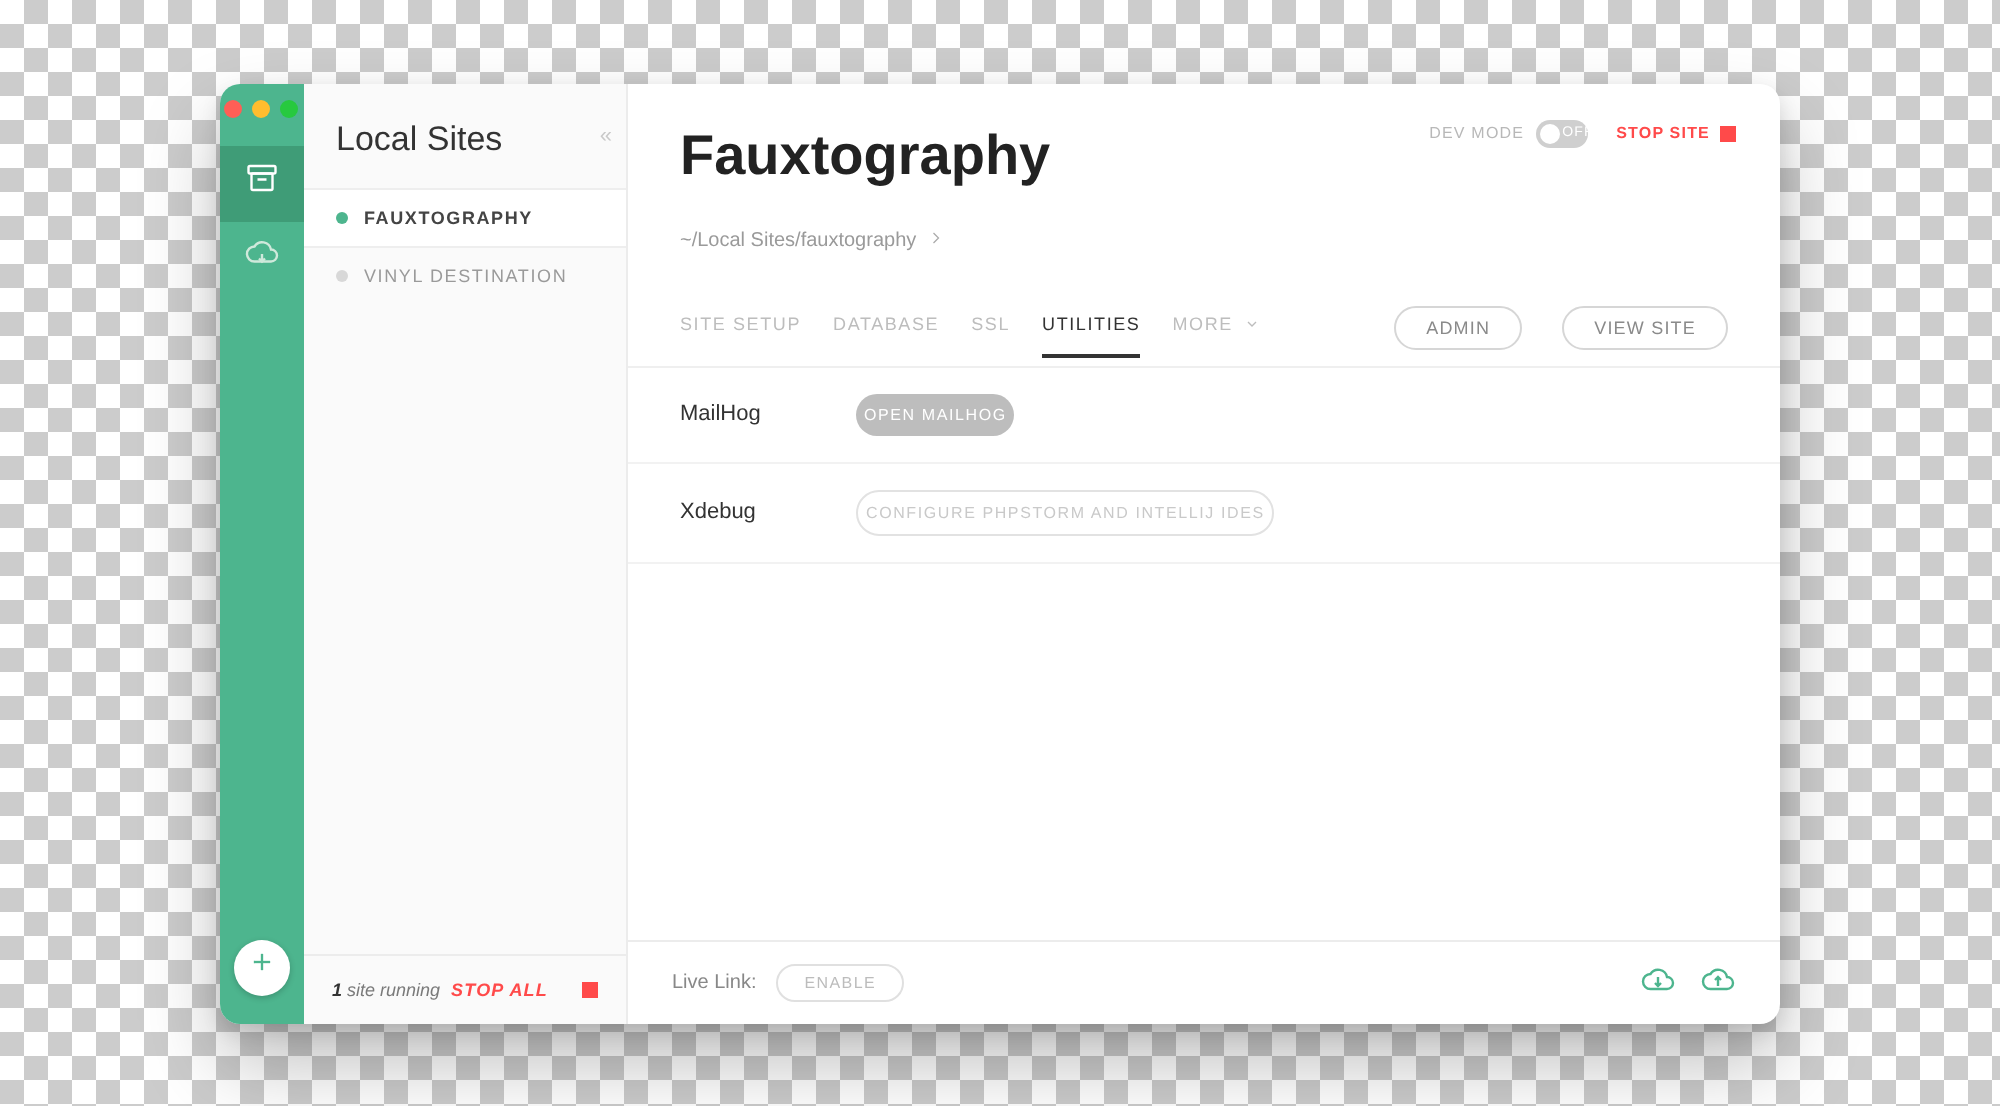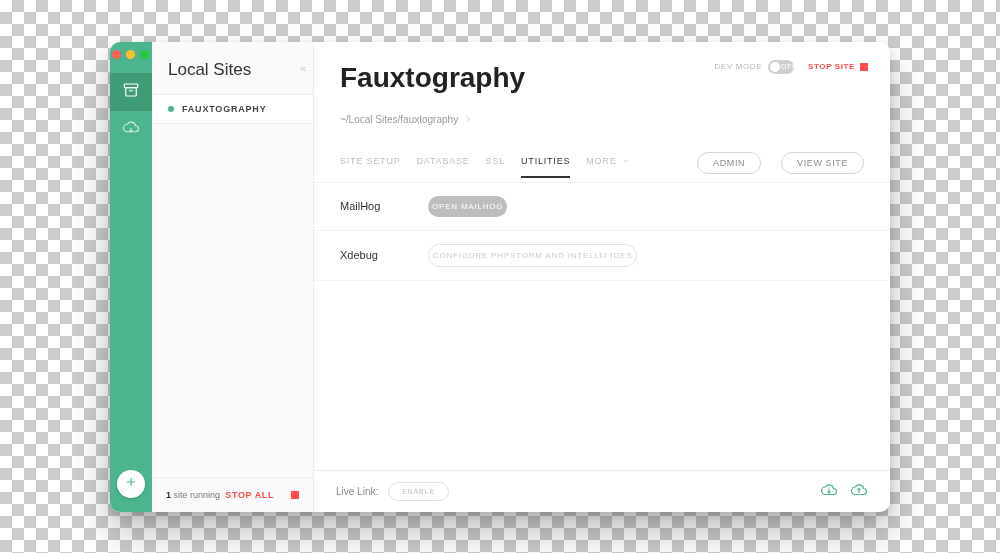--- a/index.html
+++ b/index.html
@@ -33,21 +33,21 @@
   .rail-add svg{width:14px;height:14px;stroke:currentColor;stroke-width:2;fill:none;}
 
   
   .sidebar { width:162px; background:#fafafa; border-right:1px solid #ececec; display:flex; flex-direction:column; position:relative; }
   .sidebar-header { padding:18px 16px 14px; font-size:17px; font-weight:400; color:#333; position:relative; }
   .collapse-icon { position:absolute; right:10px; top:20px; color:#c9c9c9; font-size:11px; letter-spacing:-3px;}
   .site-item { padding:9px 16px; font-size:9px; letter-spacing:0.8px; color:#9a9a9a; display:flex; align-items:center; gap:8px; cursor:pointer; }
   .site-item.active { background:#fff; color:#444; font-weight:600; border-top:1px solid #eee; border-bottom:1px solid #eee; }
   .site-dot { width:6px; height:6px; border-radius:50%; background:#4db58e; flex:none; }
   .site-dot.off { background:#d8d8d8; }
-  .sidebar-footer { margin-top:auto; padding:12px 14px; border-top:1px solid #ececec; display:flex; align-items:flex-end; justify-content:space-between; font-size:9px; }
+  .sidebar-footer { margin-top:auto; padding:12px 14px; border-top:1px solid #ececec; display:flex; align-items:flex-end; justify-content:space-between; font-size:9px;font-style:italic; }
   .sidebar-footer .count { color:#7a7a7a; }
   .sidebar-footer .count b{color:#333; font-weight:600;}
   .stop-all { color:#ff4a4a; letter-spacing:0.6px; font-weight:600; display:flex; align-items:center; gap:17px;}
   .stop-all .sq, .stop-site .sq { width:8px; height:8px; background:#ff4a4a; }
 
   
   .main { flex:1; display:flex; flex-direction:column; }
   .main-header { padding:20px 26px 8px; position:relative; }
   .title { font-size:28px; font-weight:600; color:#222; }
   .path { margin-top:20px; font-size:10px; color:#9a9a9a; display:flex; align-items:center; gap:5px; }
@@ -72,21 +72,21 @@
   .util-list { padding:0; }
   .util-row { display:flex; align-items:center; padding:13px 26px; border-bottom:1px solid #f2f2f2; gap:28px; }
   .util-label { font-size:11px; color:#333; width:60px; }
   .util-btn { border-radius:14px; padding:6px 4px; font-size:8px; letter-spacing:0.8px; cursor:pointer; border:none; }
   .util-btn.filled { background:#bdbdbd; color:#fff; }
   .util-btn.outline { background:#fff; border:1px solid #e2e2e2; color:#c9c9c9; }
 
   
   .main-footer { margin-top:auto; border-top:1px solid #ececec; padding:11px 22px; display:flex; align-items:center; font-size:10px; color:#888;gap:44px; }
   .live-link { display:flex; align-items:center; gap:10px; }
-  .enable-btn { border:1px solid #e0e0e0; border-radius:12px; padding:4px 13px; font-size:8px; letter-spacing:0.7px; color:#bcbcbc; background:#fff; cursor:pointer;font-family:Liberation Mono, monospace; }
+  .enable-btn { border:1px solid #e0e0e0; border-radius:12px; padding:4px 13px; font-size:8px; letter-spacing:0.7px; color:#bcbcbc; background:#fff; cursor:pointer; }
   .footer-icons { margin-left:auto; display:flex; gap:12px; }
   .cloud-ico svg{width:18px;height:14px;stroke:#4db58e;fill:none;stroke-width:1.6;}
 </style>
 </head>
 <body>
 
 <div class="window">
 
   <div class="rail">
     <div class="traffic">
@@ -123,20 +123,24 @@
   </div>
 
   <div class="sidebar">
     <div class="sidebar-header">
       <span>Local Sites</span>
       <span class="collapse-icon">«</span>
     </div>
     <div class="site-item active">
       <span class="site-dot"></span>
       <span>FAUXTOGRAPHY</span>
+    </div>
+    <div class="site-item">
+      <span class="site-dot off"></span>
+      <span>VINYL DESTINATION</span>
     </div>
     <div class="sidebar-footer">
       <span class="count"><b>1</b><span> site running</span></span>
       <span class="stop-all">
         <span>STOP ALL</span>
         <span class="sq"></span>
       </span>
     </div>
   </div>
 

